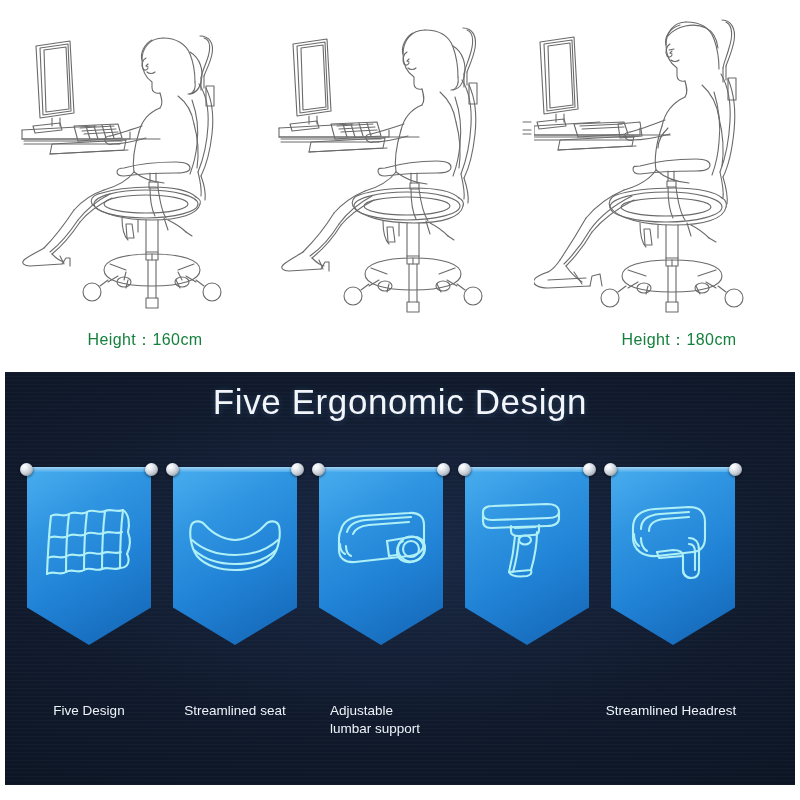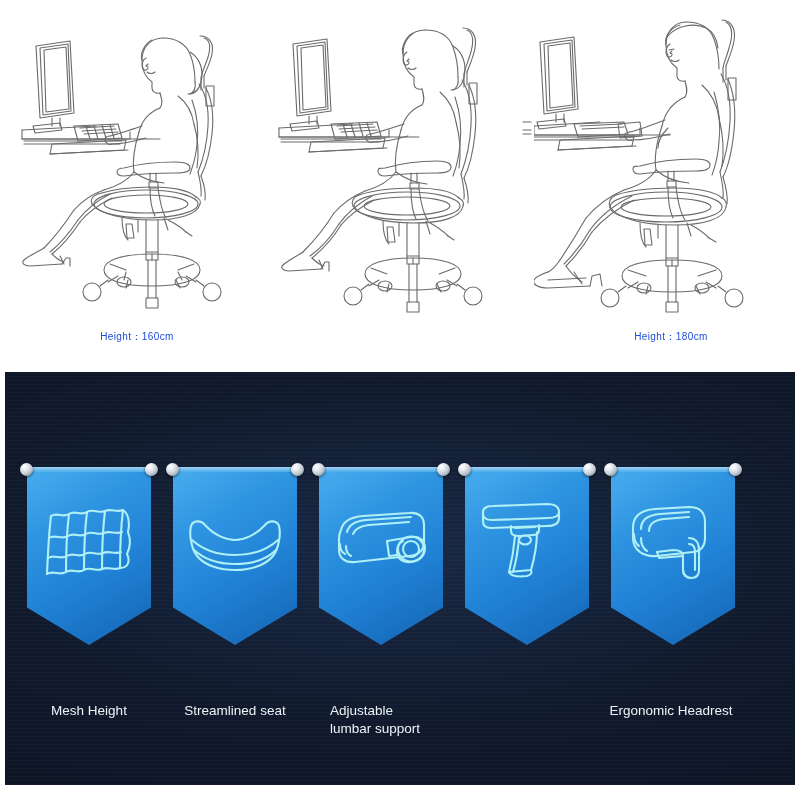--- a/index.html
+++ b/index.html
@@ -36,26 +36,26 @@
   }
   .figure-art {
     position: absolute;
     left: 0; top: 8px;
     width: 266px;
     height: 305px;
   }
   .figure-art svg { display: block; width: 100%; height: 100%; }
   .height-label {
     position: absolute;
-    left: 4px;
+    left: 12px;
     top: 330px;
     width: 266px;
     text-align: center;
-    font-size: 10px;
-    color: #1d4ed8;
+    font-size: 16px;
+    color: #15803d;
     font-family: "Liberation Sans", sans-serif;
     letter-spacing: 0.4px;
   }
 
   
   #dark-section {
     position: absolute;
     left: 5px;
     top: 372px;
     width: 790px;
@@ -498,20 +498,21 @@
           <ellipse cx="168" cy="280" rx="7" ry="5"></ellipse>
         </svg>
       </div>
       <div class="height-label">Height：180cm</div>
     </div>
   </div>
 
   <div id="dark-section">
     <div id="dark-vignette"></div>
 
+    <div id="headline">Five Ergonomic Design</div>
 
     <div id="banner-row">
 
       <div class="banner-cell" style="left:14px;">
         <div class="pennant"></div>
         <div class="pennant-top"></div>
         <div class="pin left"></div>
         <div class="pin right"></div>
         <div class="banner-icon">
           <svg viewBox="0 0 112 88" fill="none" stroke="#aef0f6" stroke-width="2.1" stroke-linejoin="round" stroke-linecap="round">
@@ -605,27 +606,27 @@
             <path d="M72 46 C76 46 78 49 78 54 L78 72"></path>
             <path d="M40 54 L42 60 L66 58"></path>
             <path d="M66 72 C66 77 70 80 74 80"></path>
           </svg>
         </div>
       </div>
     </div>
 
     <div id="caption-row">
       <div class="caption-cell" style="left:6px;">
-        <span>Mesh Height</span>
+        <span>Five Design</span>
       </div>
       <div class="caption-cell" style="left:152px;">
         <span>Streamlined seat</span>
       </div>
       <div class="caption-cell align-left" style="left:325px;width:130px;">
         <div>Adjustable</div>
         <div>lumbar support</div>
       </div>
       <div class="caption-cell" style="left:576px;width:180px;">
-        <span>Ergonomic Headrest</span>
+        <span>Streamlined Headrest</span>
       </div>
     </div>
   </div>
 </div>
 
 </body></html>

